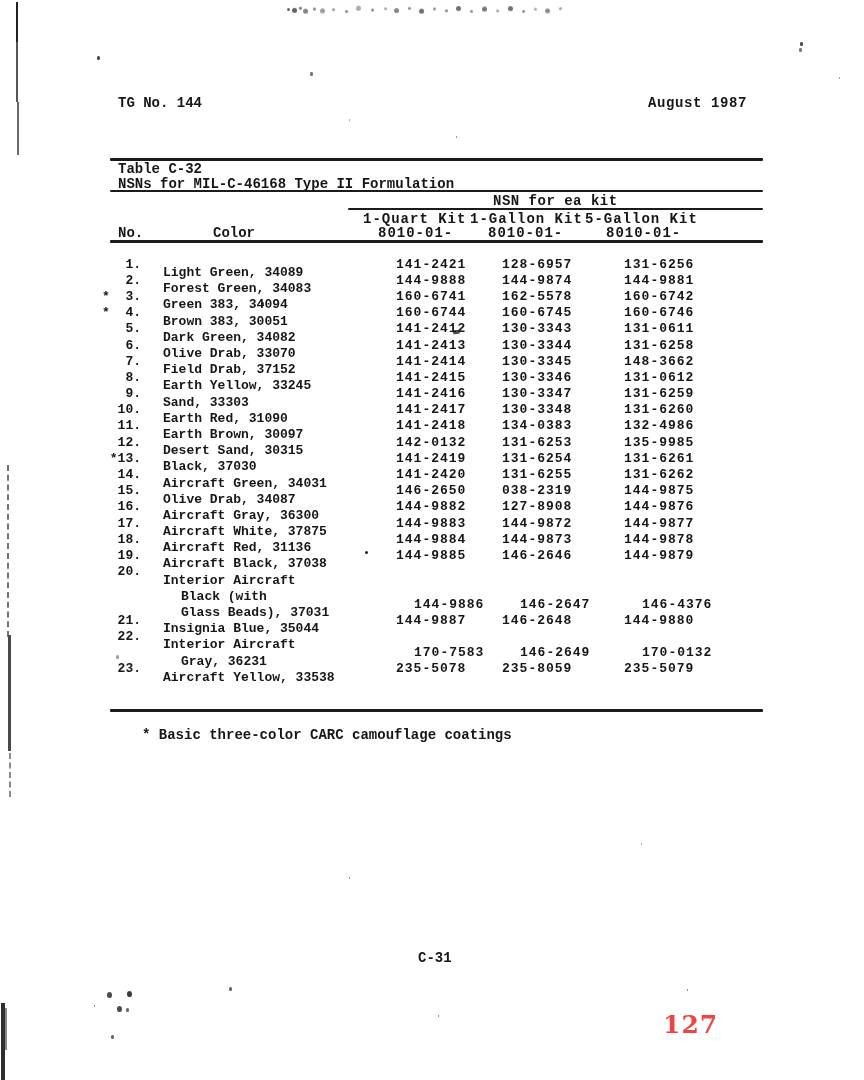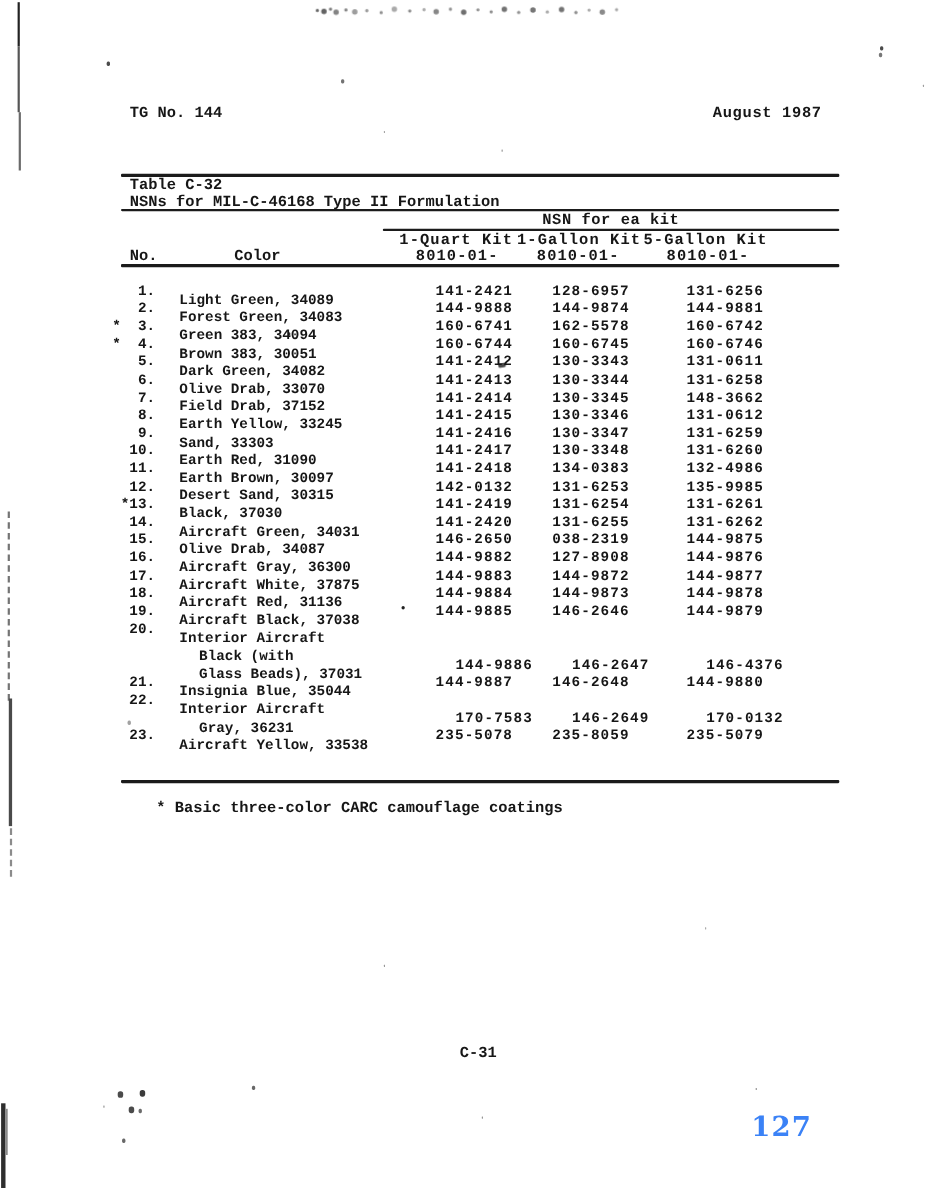--- a/index.html
+++ b/index.html
@@ -87,21 +87,21 @@
   #col-no{left:118px;top:226px;}
   #col-color{left:213px;top:226px;}
   #prefix-quart{left:378px;top:226px;letter-spacing:1px;}
   #prefix-gallon{left:488px;top:226px;letter-spacing:1px;}
   #prefix-5gallon{left:606px;top:226px;letter-spacing:1px;}
   #footnote{left:118px;top:728px;margin-left:24px;}
   #page-label{left:418px;top:951px;}
   #page-number{
     left:663px;top:1010px;
     font-family:"DejaVu Serif","Liberation Serif",serif;
-    font-size:25px;font-weight:700;letter-spacing:1px;color:#3b82f6;margin-left:20px;
+    font-size:25px;font-weight:700;letter-spacing:1px;color:#ef4444;
   }
 
   .ruleA{left:110px;top:158px;width:653px;height:3px;}
   .ruleB{left:110px;top:190px;width:653px;height:2px;}
   .ruleNSN{left:348px;top:208px;width:415px;height:2px;}
   .ruleC{left:110px;top:240px;width:653px;height:3px;}
   .ruleD{left:110px;top:709px;width:653px;height:3px;}
 </style>
 </head>
 <body>

